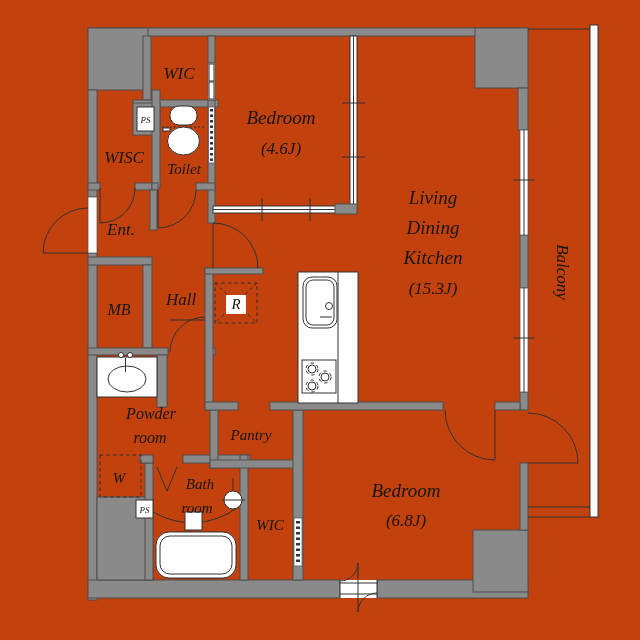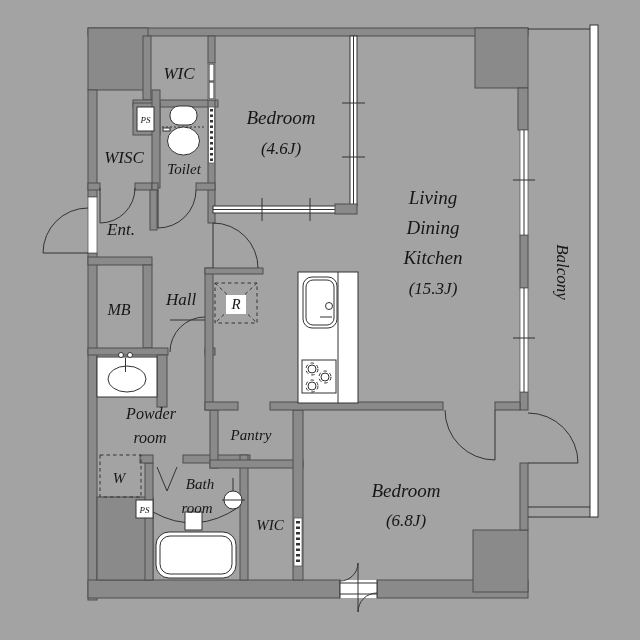--- a/index.html
+++ b/index.html
@@ -1,16 +1,16 @@
 <!DOCTYPE html>
 <html><head>
 <meta charset="utf-8">
 <style>
   html,body{margin:0;padding:0;background:#ffffff;}
-  .canvas{position:relative;width:640px;height:640px;background:#a3a3a3;overflow:hidden;}
+  .canvas{position:relative;width:640px;height:640px;background:#c2410c;overflow:hidden;}
   svg{display:block;}
   text{font-family:"Liberation Serif","DejaVu Serif",serif;font-style:italic;fill:#161616;}
   .lbl-lg{font-size:19px;}
   .lbl-md{font-size:17px;}
   .lbl-sm{font-size:15px;}
   .lbl-xs{font-size:16px;}
   .lbl-tiny{font-size:9px;}
   .wall{fill:#8a8a8a;stroke:#4f4f4f;stroke-width:1;}
   .thin{fill:none;stroke:#333;stroke-width:1;}
   .thinw{fill:#fff;stroke:#333;stroke-width:1;}

